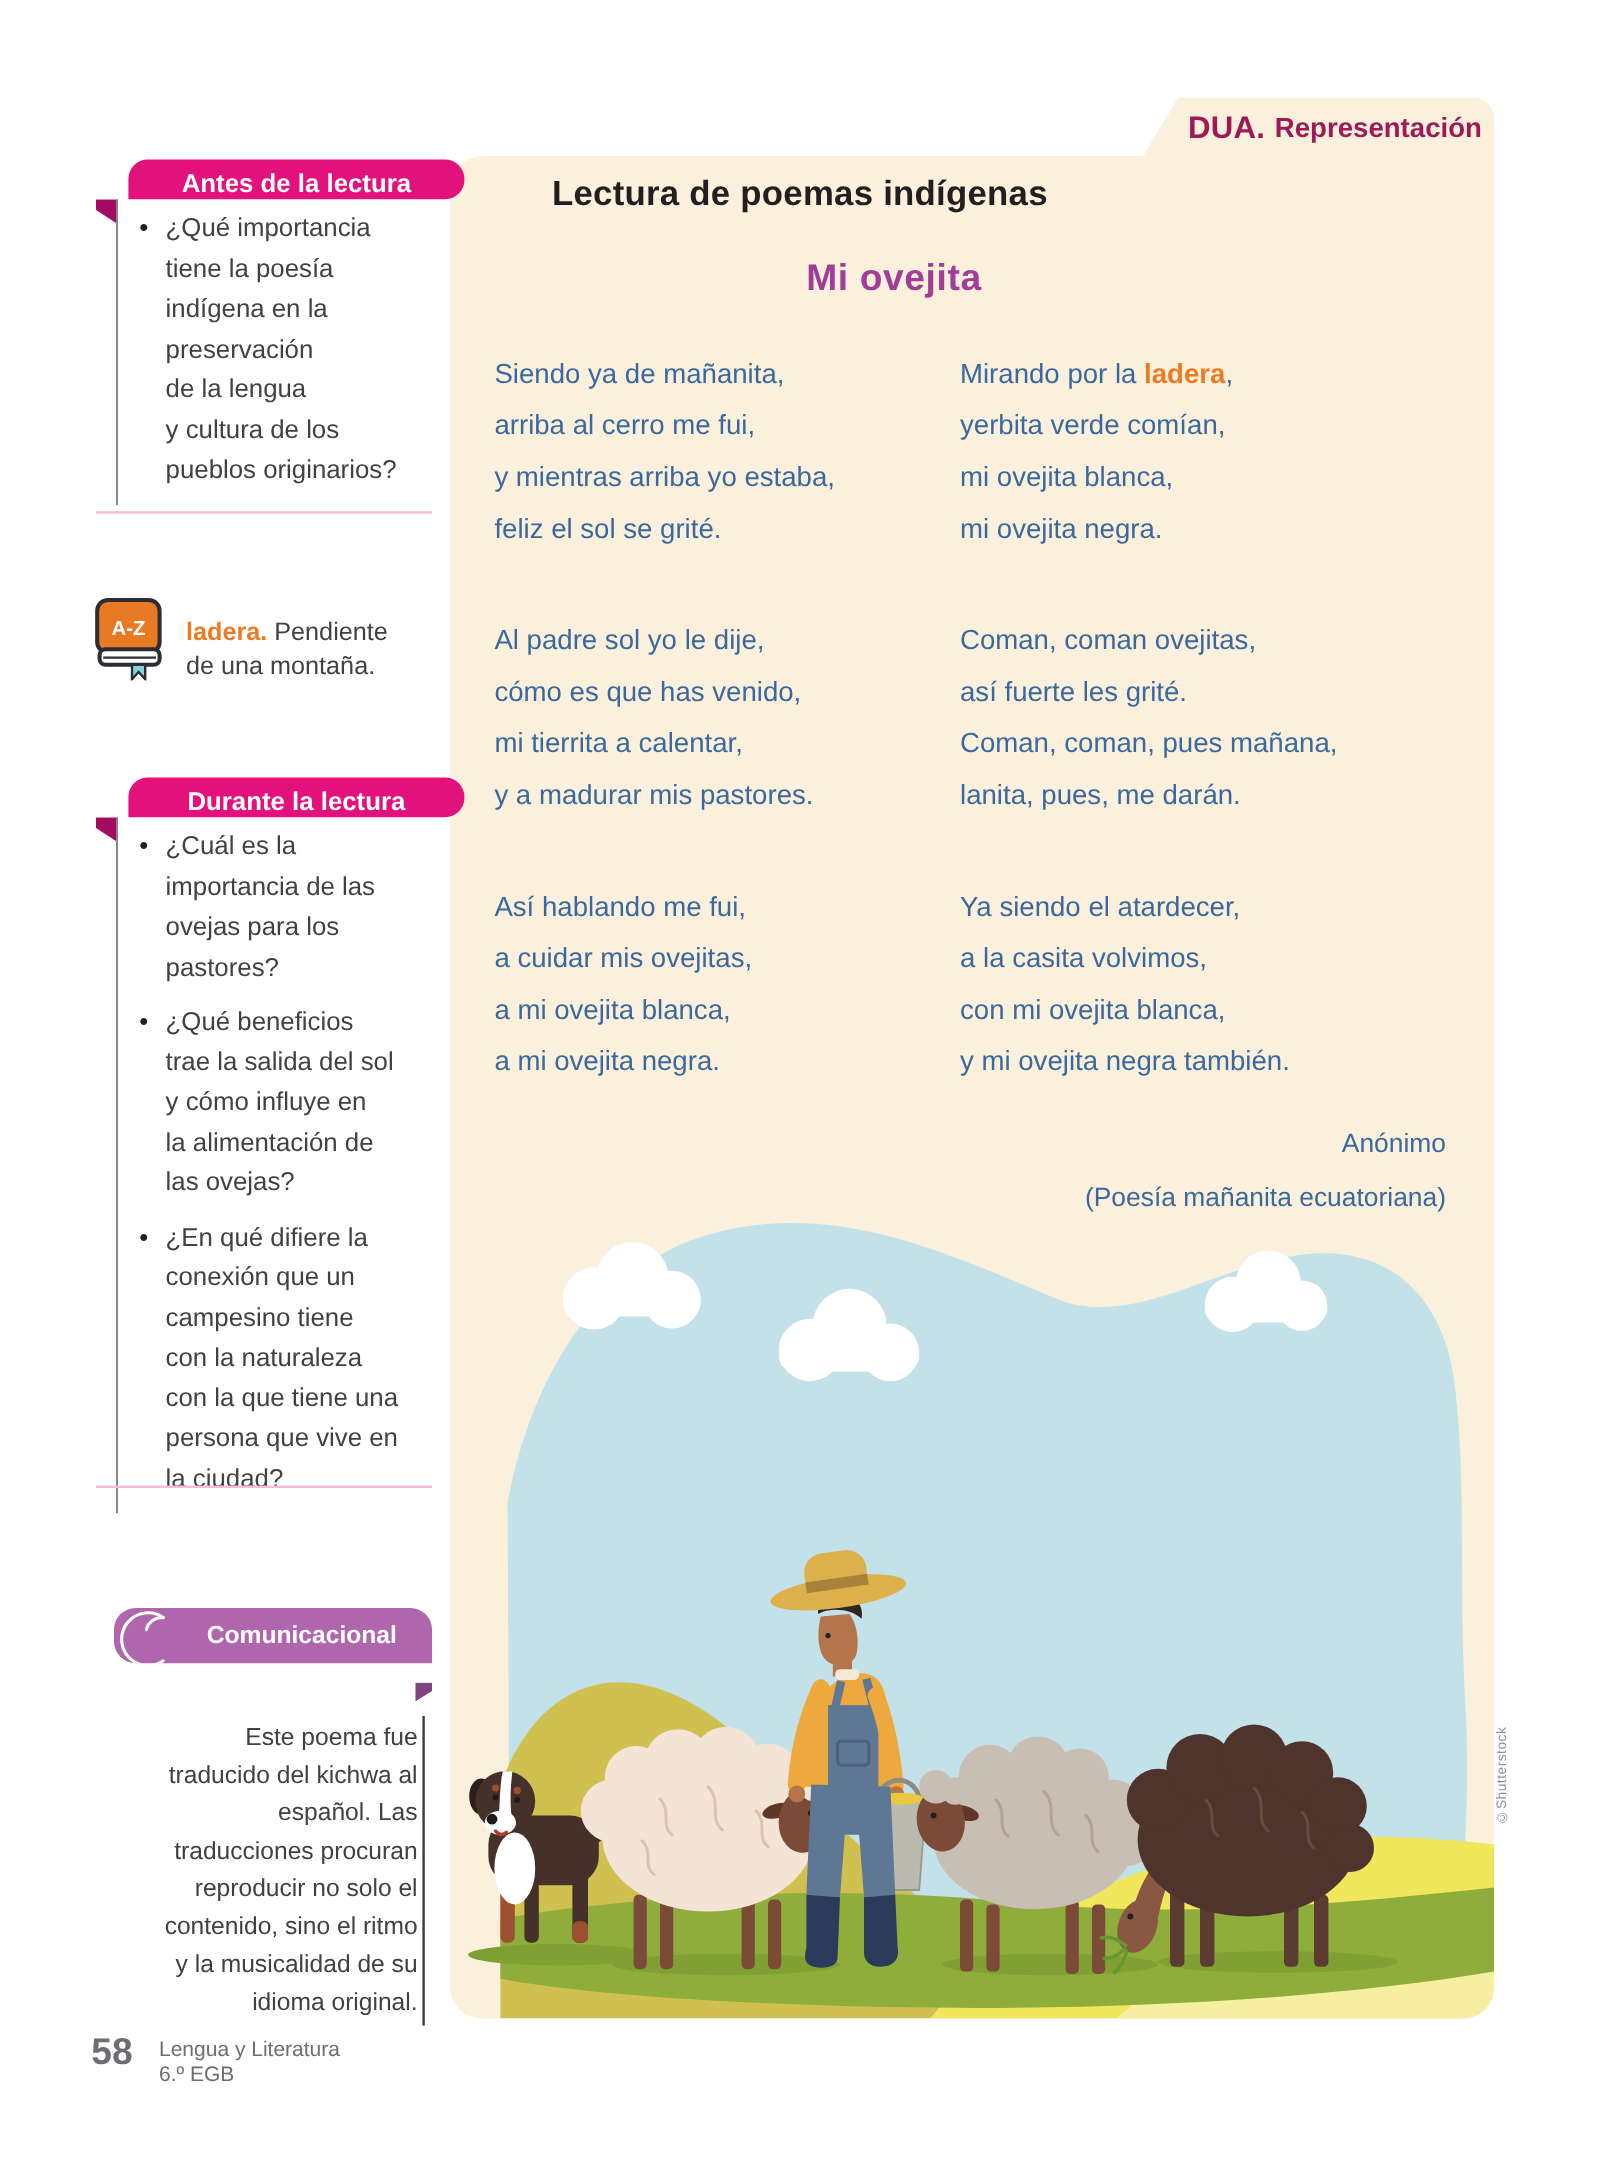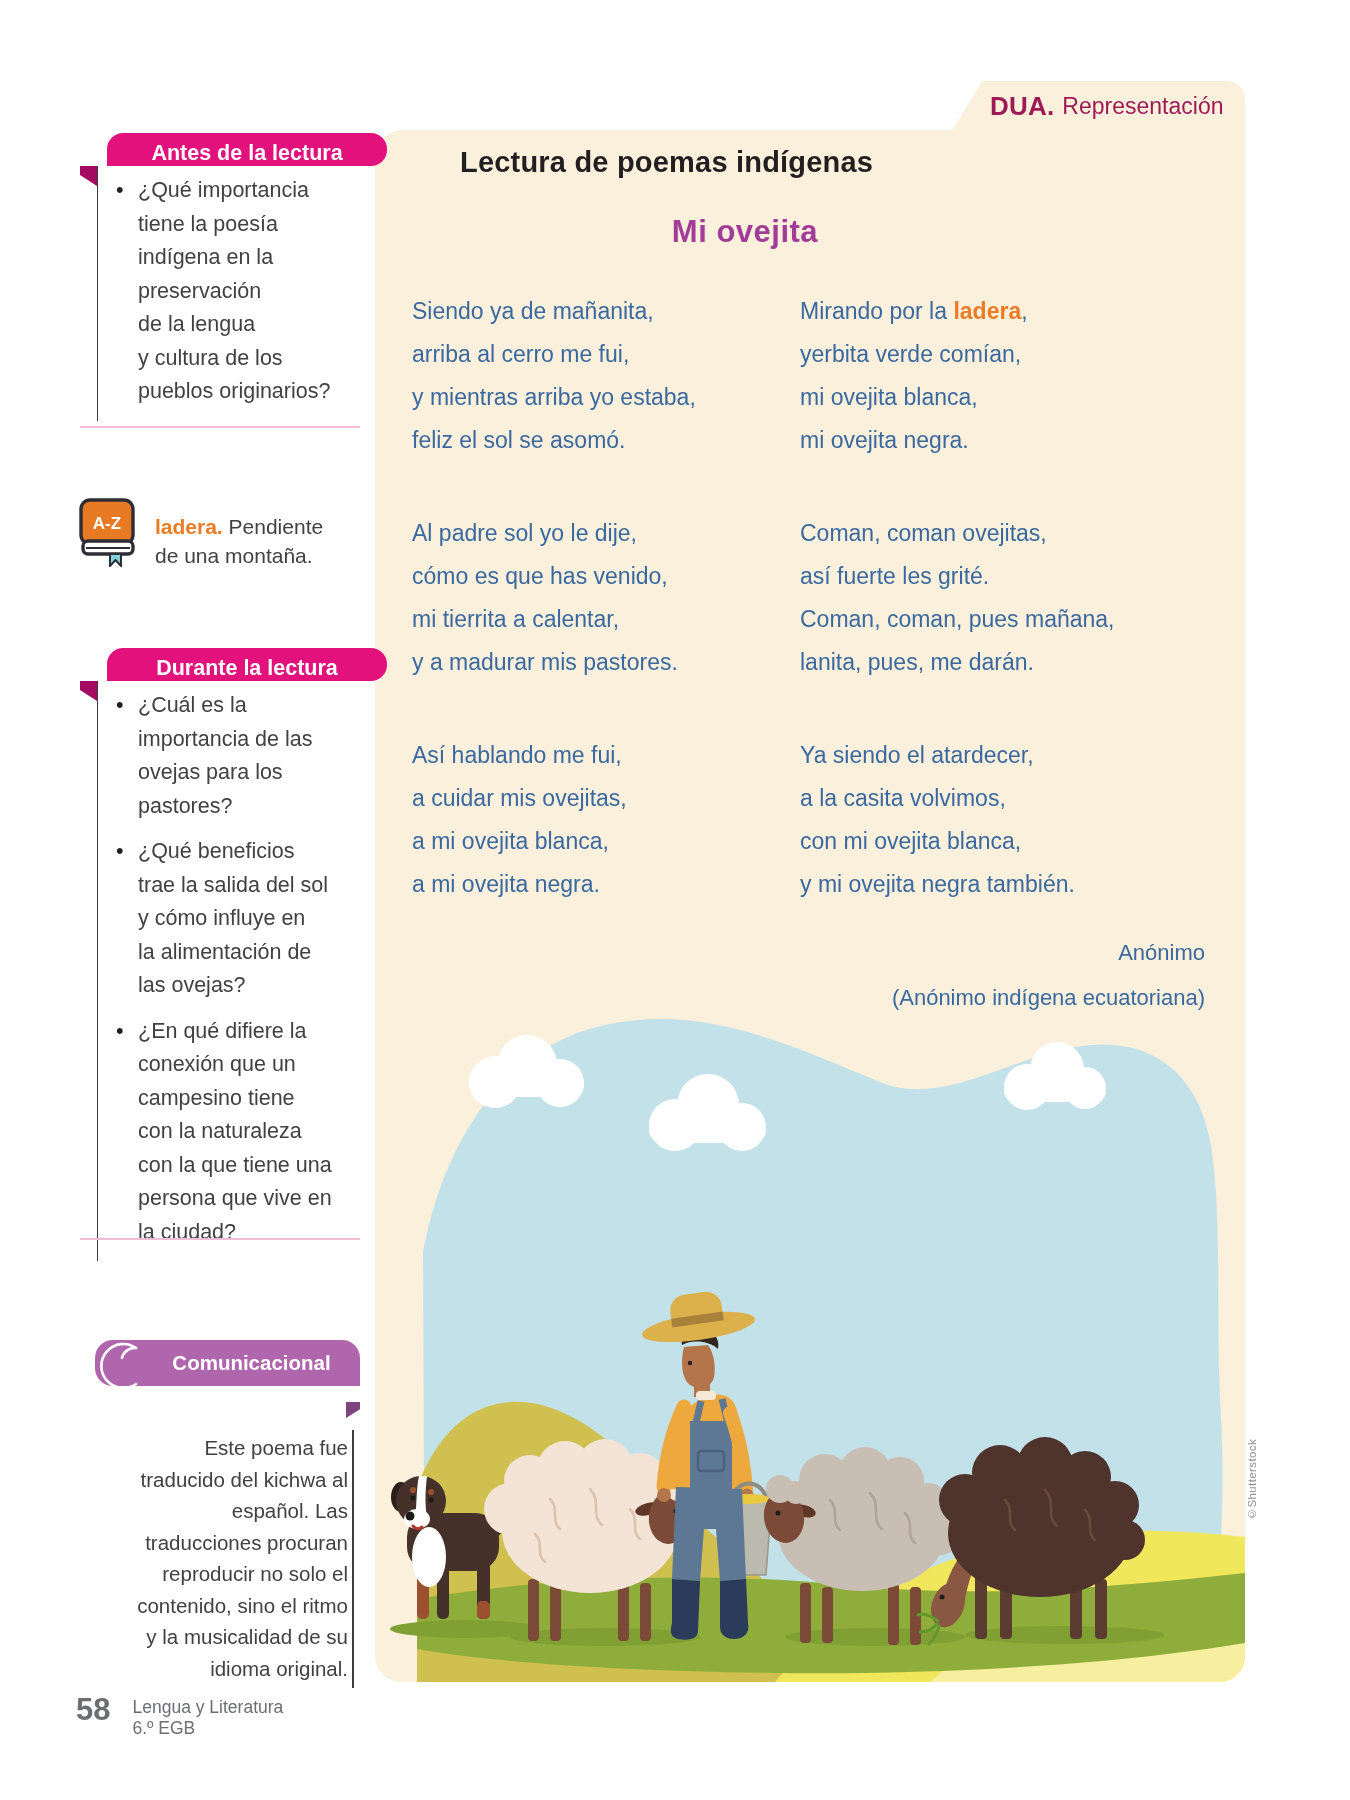--- a/index.html
+++ b/index.html
@@ -10,21 +10,21 @@
   }
   
   .dua-tab {
     position:absolute; left:952px; top:81px; width:293px; height:50px;
     background:#faf0dc; border-top-right-radius:18px;
     clip-path:polygon(30px 0, 100% 0, 100% 100%, 0 100%);
     display:flex; align-items:center; padding-left:38px;
     color:#9e1a56; white-space:nowrap;
   }
   .dua-tab .dua-bold { font-weight:bold; font-size:26px; letter-spacing:0.2px; }
-  .dua-tab .dua-rest { font-weight:normal; font-size:23px; margin-left:8px; }
+  .dua-tab .dua-rest { font-weight:bold; font-size:23px; margin-left:8px; }
   
   .panel {
     position:absolute; left:375px; top:130px; width:870px; height:1552px;
     background:#faf0dc; border-radius:28px 0 26px 26px; overflow:hidden;
   }
   .section-title {
     position:absolute; left:37px; top:16px; font-size:29px; font-weight:bold;
     color:#231f20; letter-spacing:0.2px;margin-left:48px;
   }
   .poem-title {
@@ -248,21 +248,21 @@
     </svg>
 
     <h1 class="section-title">Lectura de poemas indígenas</h1>
     <h2 class="poem-title">Mi ovejita</h2>
 
     <div class="poem-col left" id="poem-left">
         <div class="stanza">
           <div class="pline">Siendo ya de mañanita,</div>
           <div class="pline">arriba al cerro me fui,</div>
           <div class="pline">y mientras arriba yo estaba,</div>
-          <div class="pline">feliz el sol se asomó.</div>
+          <div class="pline">feliz el sol se grité.</div>
         </div>
         <div class="stanza">
           <div class="pline">Al padre sol yo le dije,</div>
           <div class="pline">cómo es que has venido,</div>
           <div class="pline">mi tierrita a calentar,</div>
           <div class="pline">y a madurar mis pastores.</div>
         </div>
         <div class="stanza">
           <div class="pline">Así hablando me fui,</div>
           <div class="pline">a cuidar mis ovejitas,</div>
@@ -286,21 +286,21 @@
         <div class="stanza">
           <div class="pline">Ya siendo el atardecer,</div>
           <div class="pline">a la casita volvimos,</div>
           <div class="pline">con mi ovejita blanca,</div>
           <div class="pline">y mi ovejita negra también.</div>
         </div>
       </div>
 
     <div class="attribution">
       <div>Anónimo</div>
-      <div>(Anónimo indígena ecuatoriana)</div>
+      <div>(Poesía mañanita ecuatoriana)</div>
     </div>
   </div>
 
   <div class="side-header" style="left:80px; top:133px;">
     <span>Antes de la lectura</span>
   </div>
   <div class="side-fold" style="left:80px; top:166px;"></div>
   <div class="side-body" style="top:166px; min-height:252px;">
     <ul id="before-list">
         <li>¿Qué importancia<br>tiene la poesía<br>indígena en la<br>preservación<br>de la lengua<br>y cultura de los<br>pueblos originarios?</li>

